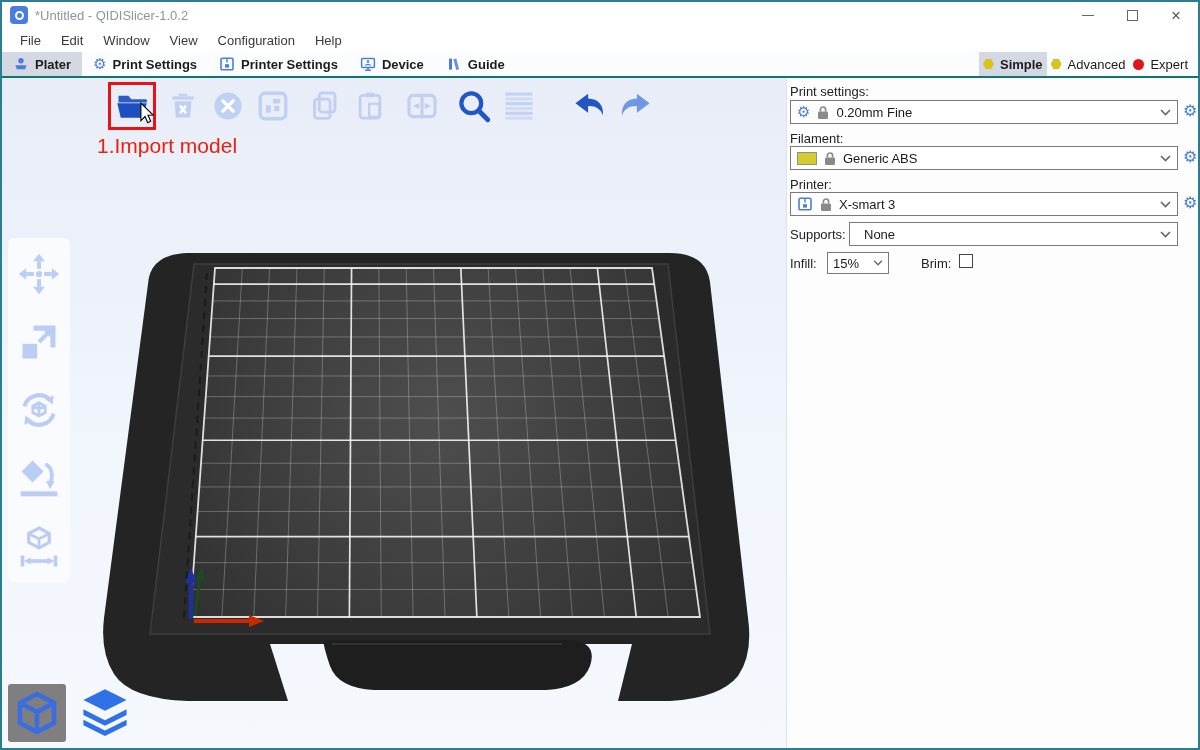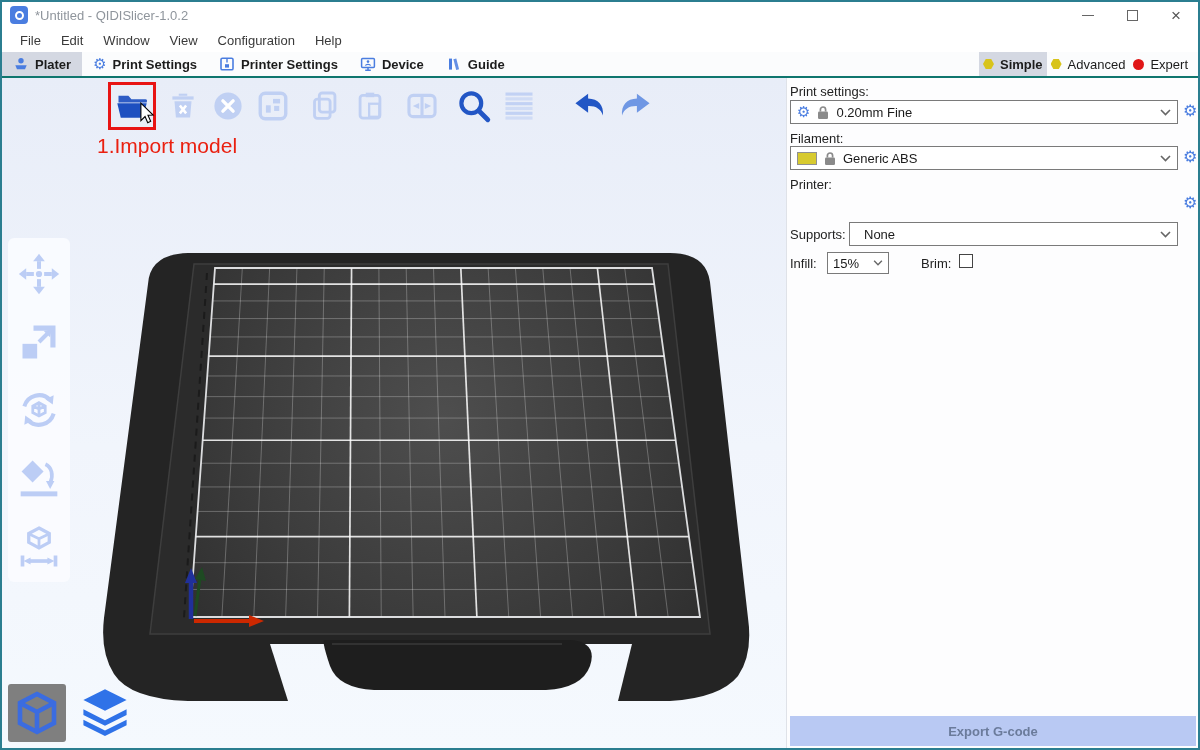--- a/index.html
+++ b/index.html
@@ -420,36 +420,50 @@
         <path d="M3.4 6.5V4.6a2.6 2.6 0 015.2 0v1.9" fill="none" stroke="#8a8a8a" stroke-width="1.7"></path>
       </svg>
       <span class="val">Generic ABS</span>
       <svg class="chev" width="11" height="7" viewBox="0 0 11 7">
         <path d="M1 1l4.5 4.5L10 1" fill="none" stroke="#666" stroke-width="1.6"></path>
       </svg>
     </div>
     <span class="gear-out" style="top:71px">⚙</span>
 
     <div class="plabel" style="top:99px">Printer:</div>
+    <div class="combo" style="top:114px">
+      <svg width="16" height="16" viewBox="0 0 16 16">
+        <rect x="2" y="2.2" width="12" height="11.6" rx="1.4" fill="none" stroke="#4a7de0" stroke-width="1.6"></rect>
+        <path d="M8 2.2v4.2" stroke="#4a7de0" stroke-width="1.4"></path>
+        <rect x="6" y="8.2" width="4" height="3.4" fill="#4a7de0"></rect>
+      </svg>
+      <svg width="12" height="15" viewBox="0 0 12 15">
+        <rect x="1" y="6.5" width="10" height="7.5" rx="1.2" fill="#8a8a8a"></rect>
+        <path d="M3.4 6.5V4.6a2.6 2.6 0 015.2 0v1.9" fill="none" stroke="#8a8a8a" stroke-width="1.7"></path>
+      </svg>
+      <span class="val">X-smart 3</span>
+      <svg class="chev" width="11" height="7" viewBox="0 0 11 7">
+        <path d="M1 1l4.5 4.5L10 1" fill="none" stroke="#666" stroke-width="1.6"></path>
+      </svg>
+    </div>
     <span class="gear-out" style="top:117px">⚙</span>
 
     <div class="plabel" style="top:149px">Supports:</div>
     <div class="combo" style="top:144px; left:62px; width:329px">
       <span class="val" style="padding-left:8px">None</span>
       <svg class="chev" width="11" height="7" viewBox="0 0 11 7">
         <path d="M1 1l4.5 4.5L10 1" fill="none" stroke="#666" stroke-width="1.6"></path>
       </svg>
     </div>
 
     <div class="plabel" style="top:178px">Infill:</div>
     <div class="combo" style="top:174px; left:40px; width:62px; height:22px; padding:0 5px">
       <span class="val">15%</span>
       <svg class="chev" width="10" height="6" viewBox="0 0 11 7">
         <path d="M1 1l4.5 4.5L10 1" fill="none" stroke="#666" stroke-width="1.6"></path>
       </svg>
     </div>
     <div class="plabel" style="top:178px; left:134px">Brim:</div>
     <div class="checkbox" style="top:176px; left:172px"></div>
 
-    <div id="export-btn">Export G-code</div>
   </div>
 
 </div>
 
 </body></html>

